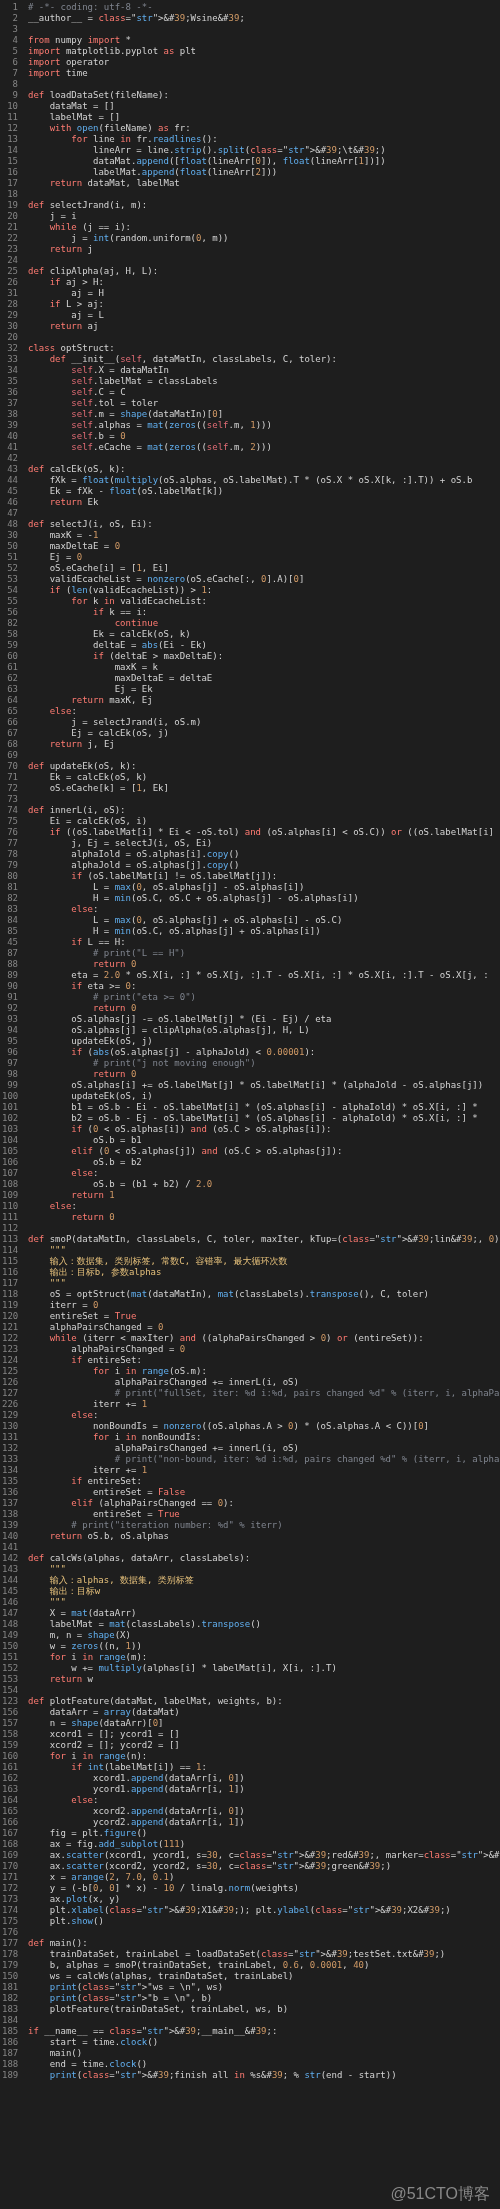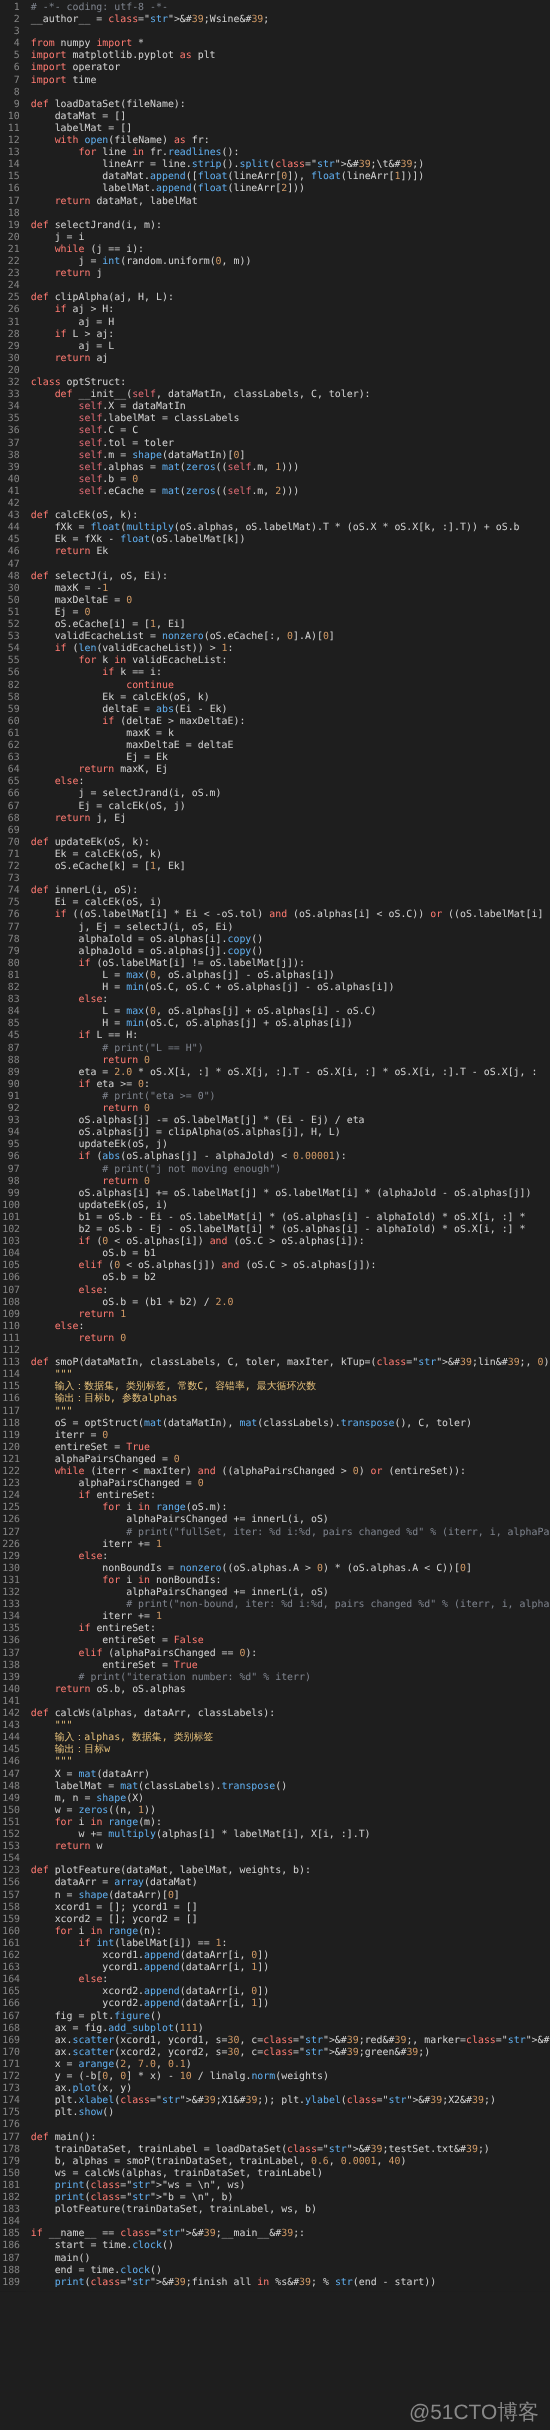--- a/index.html
+++ b/index.html
@@ -35,21 +35,21 @@
 .fn { color: #61afef; }
 .str { color: #e5c07b; }
 .num { color: #d19a66; }
 .com { color: #7f848e; }
 .self { color: #e06c75; }
 .watermark {
   position: fixed;
   bottom: 10px;
   right: 10px;
   color: #888;
-  font-size: 19px;
+  font-size: 16px;
   font-family: sans-serif;
 }
 </style>
 </head>
 <body>
 
 <div class="editor">
   <div class="gutter">
       <div>1</div>
       <div>2</div>

